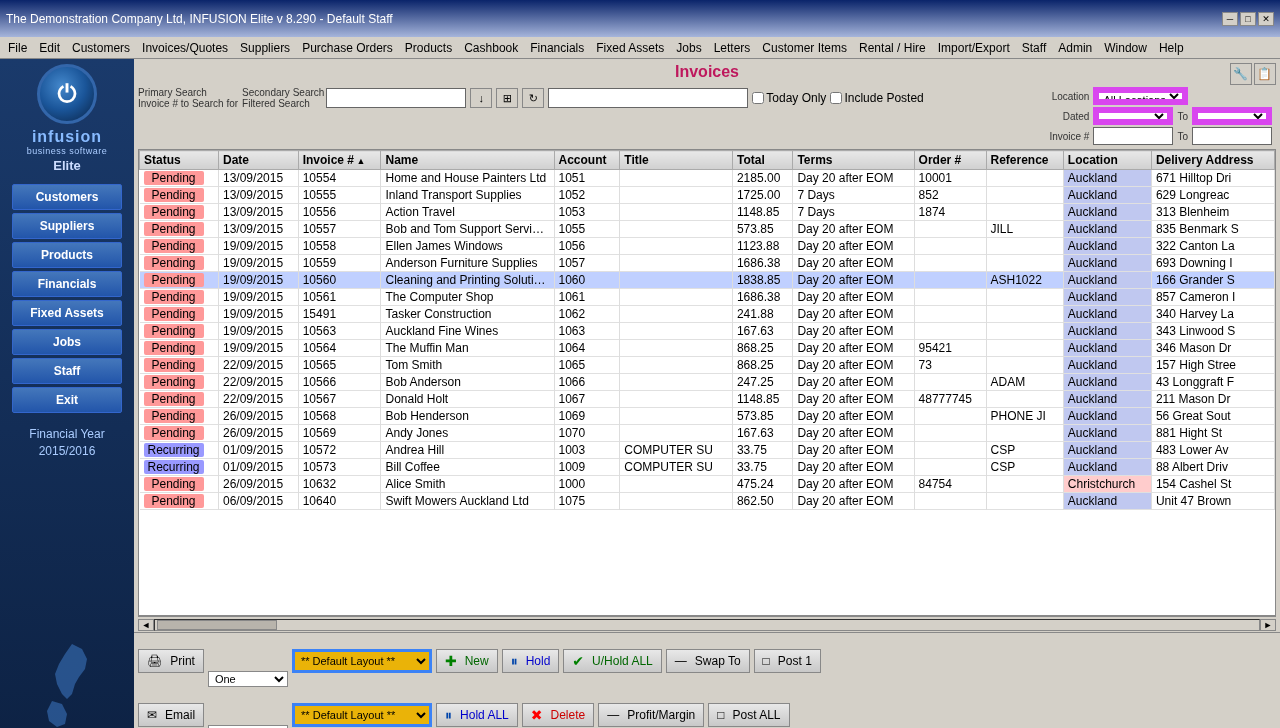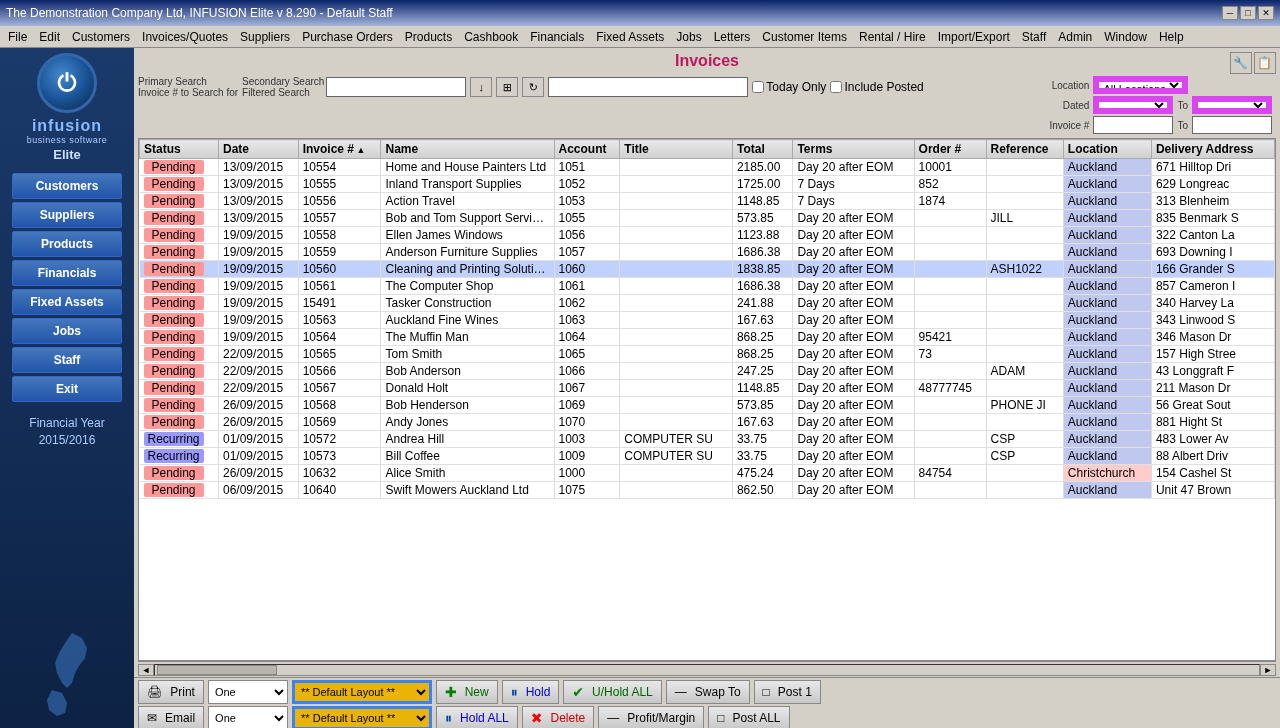--- a/index.html
+++ b/index.html
@@ -2,21 +2,21 @@
 <html><head>
   <meta charset="utf-8">
   <style>
     * { box-sizing: border-box; margin: 0; padding: 0; font-family: 'Segoe UI', Tahoma, Geneva, Verdana, sans-serif; font-size: 12px; }
     body { width: 1280px; height: 728px; overflow: hidden; background: #d4d0c8; }
 
     
     #title-bar {
       background: linear-gradient(to bottom, #0a246a, #a6b5db);
       color: white;
-      height: 26px;
+      height: 37px;
       display: flex;
       align-items: center;
       padding: 0 6px;
       justify-content: space-between;
       font-size: 11px;
     }
     #title-bar-buttons { display: flex; gap: 2px; }
     #title-bar-buttons span {
       width: 16px; height: 14px; background: #d4d0c8; border: 1px solid #888;
       display: flex; align-items: center; justify-content: center; font-size: 9px; cursor: pointer;
@@ -307,26 +307,27 @@
       height: 24px;
       background: linear-gradient(to bottom, #e8e8e8, #c8c8c8);
       border: 1px solid #888;
       padding: 0 8px;
       cursor: pointer;
       font-size: 11px;
       display: flex; align-items: center; gap: 8px;
       white-space: nowrap;
     }
     .bottom-select {
-      height: 24px;
+      height: 16px;
       border: 1px solid #888;
       background: white;
       font-size: 11px;
       padding: 0 2px;
       min-width: 80px;
+      margin-top: 36px;
     }
     .layout-select {
       height: 24px;
       border: 3px solid #3b82f6;
       background: #eab308;
       font-size: 11px;
       padding: 0 2px;
       min-width: 140px;
     }
     .btn-green { color: #006600; }

